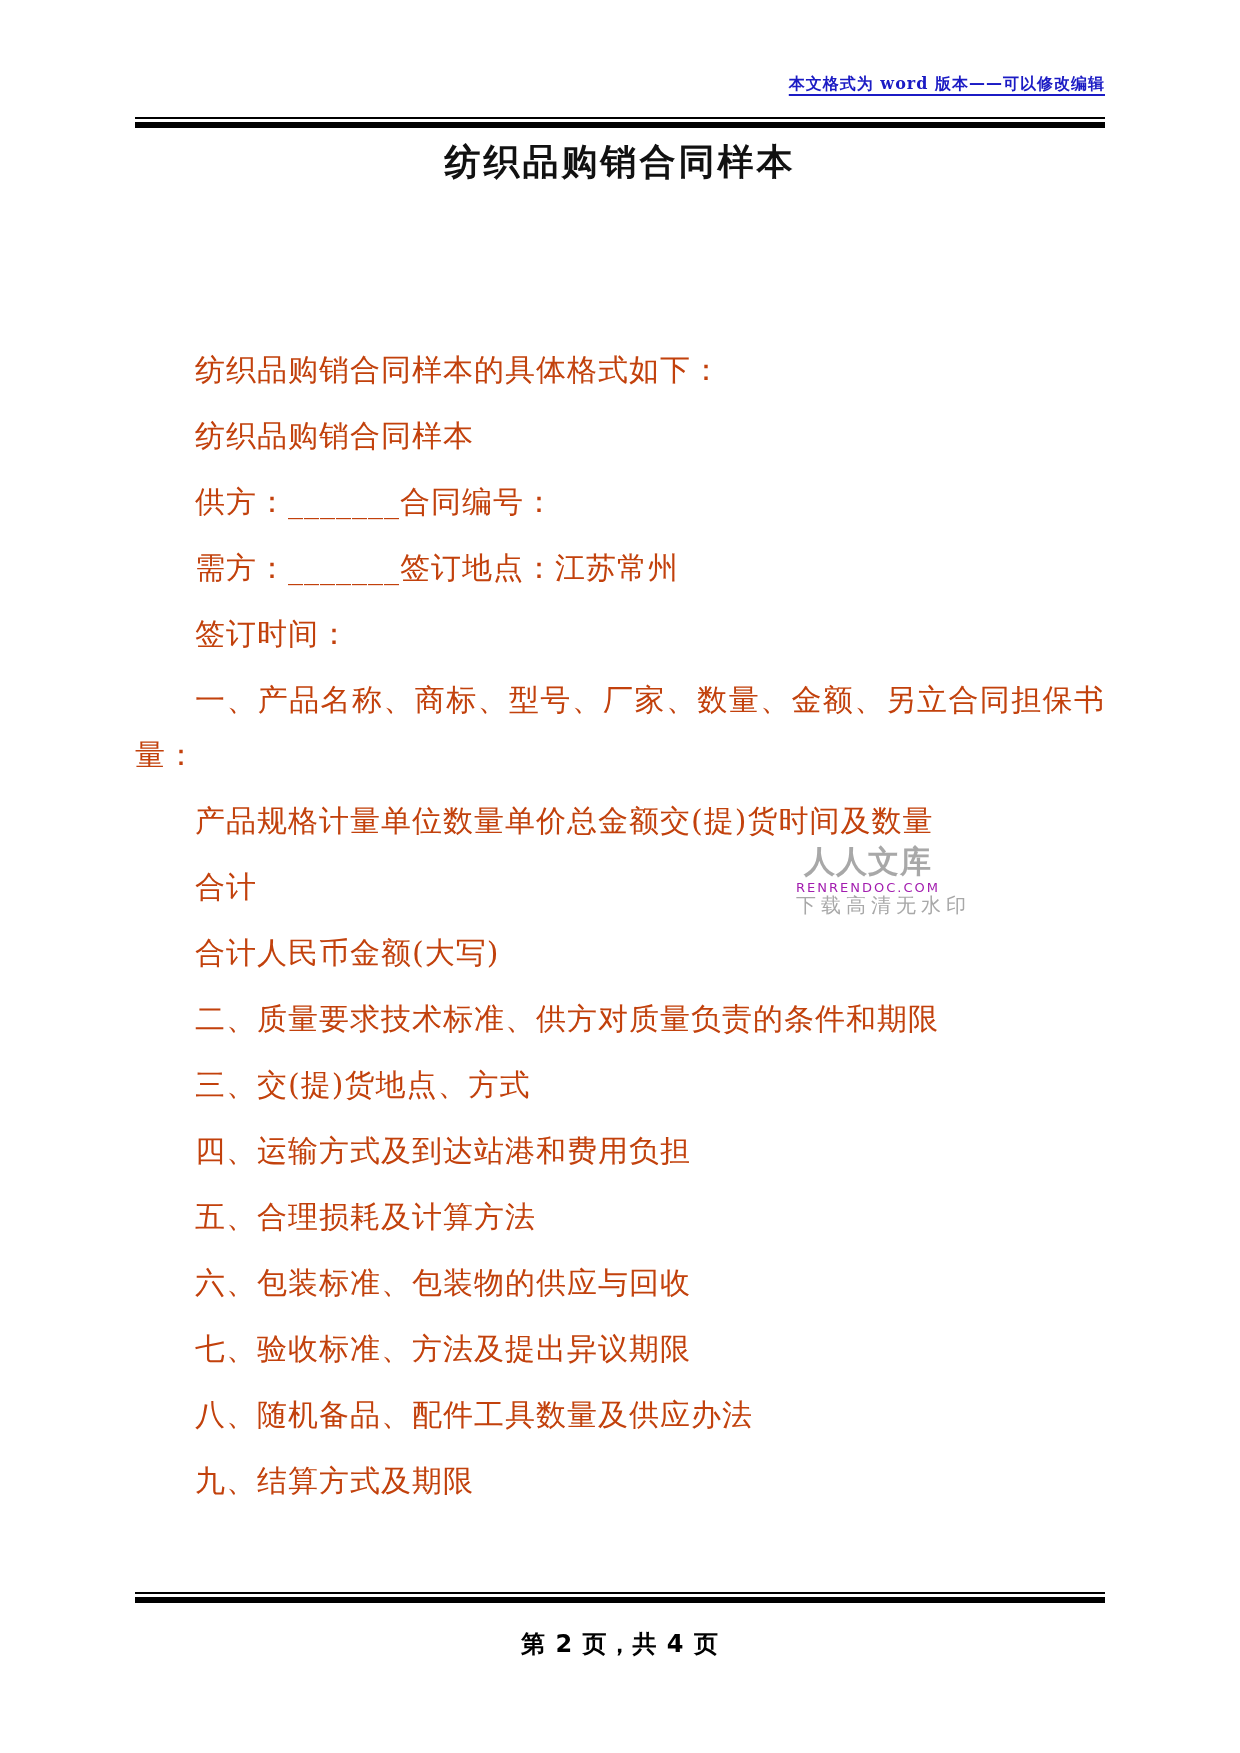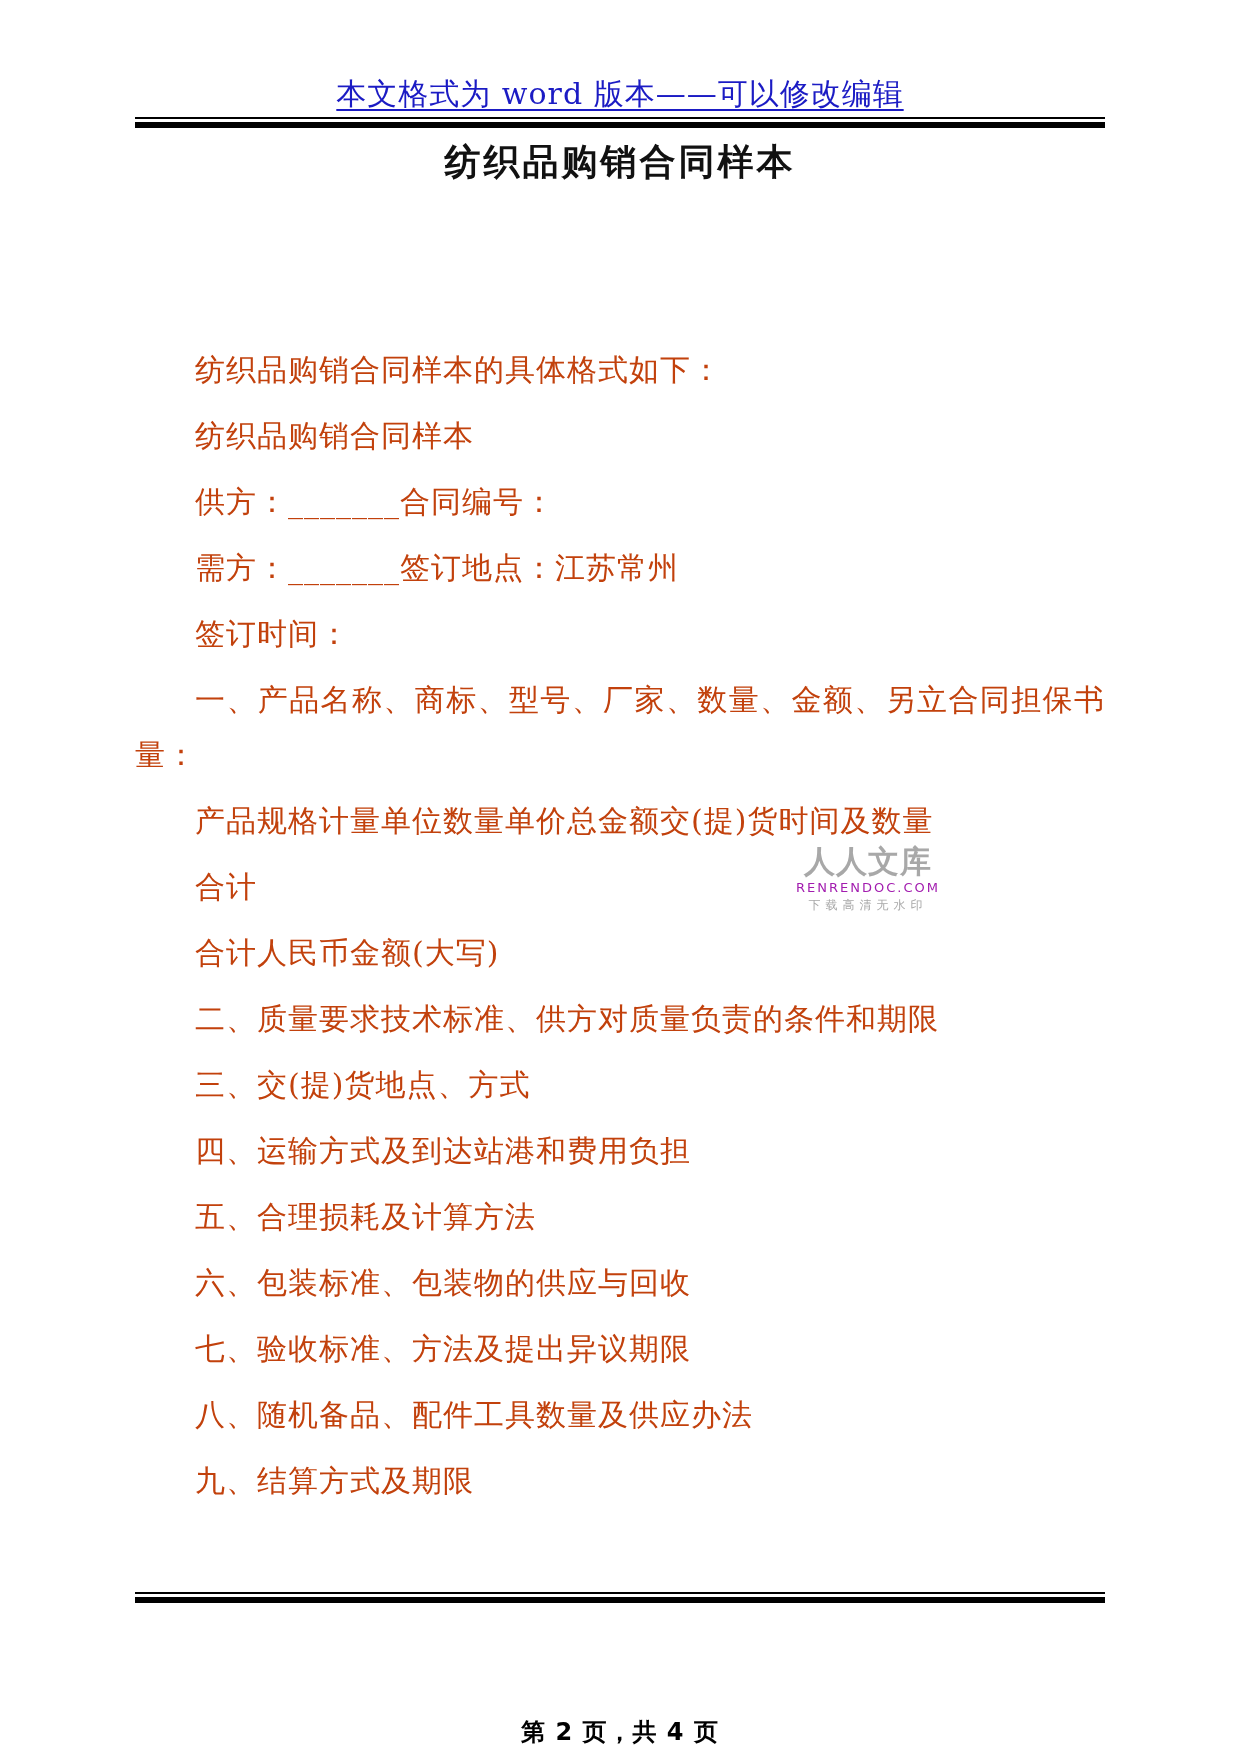--- a/index.html
+++ b/index.html
@@ -19,23 +19,23 @@
     position: absolute;
     inset: 0;
     background: #ffffff;
   }
   
   .header-notice {
     position: absolute;
     top: 74px;
     left: 135px;
     width: 970px;
-    text-align: center;
-    font-size: 30px;
-    font-weight: normal;
+    text-align: right;
+    font-size: 16px;
+    font-weight: bold;
     color: var(--header-blue, #1b1bc4);
     text-decoration: underline;
     text-underline-offset: 5px;
     text-decoration-thickness: 2px;
     letter-spacing: 1px;
   }
   .rule {
     position: absolute;
     left: 135px;
     width: 970px;
@@ -98,31 +98,31 @@
   .wm-site {
     font-family: "DejaVu Sans", "Liberation Sans", sans-serif;
     font-size: 13px;
     line-height: 14px;
     letter-spacing: 2px;
     color: #a21caf;
     margin-top: 1px;
     white-space: nowrap;
   }
   .wm-slogan {
-    font-size: 12px;
+    font-size: 20px;
     line-height: 16px;
     letter-spacing: 5px;
     color: var(--watermark-grey, #a8a8a8);
     margin-top: 2px;
     white-space: nowrap;
   }
   
   .page-info {
     position: absolute;
-    top: 1716px;
+    top: 1628px;
     left: 135px;
     width: 970px;
     text-align: center;
     font-family: "DejaVu Sans", "Liberation Sans", sans-serif;
     font-size: 24px;
     font-weight: bold;
     color: #000;
     letter-spacing: 1px;
   }
 </style>

